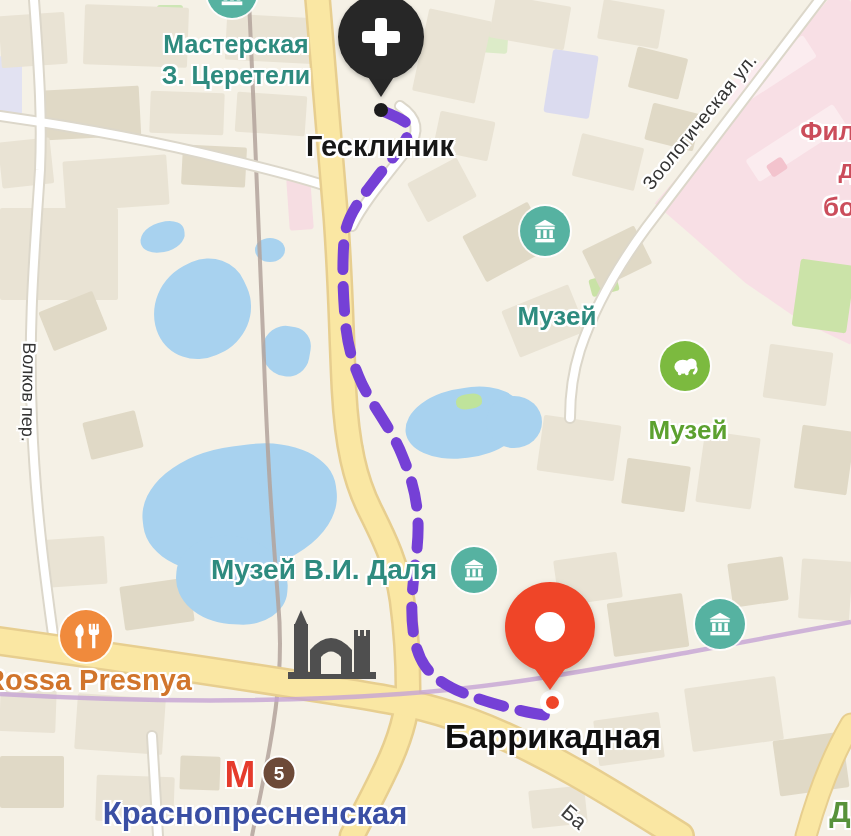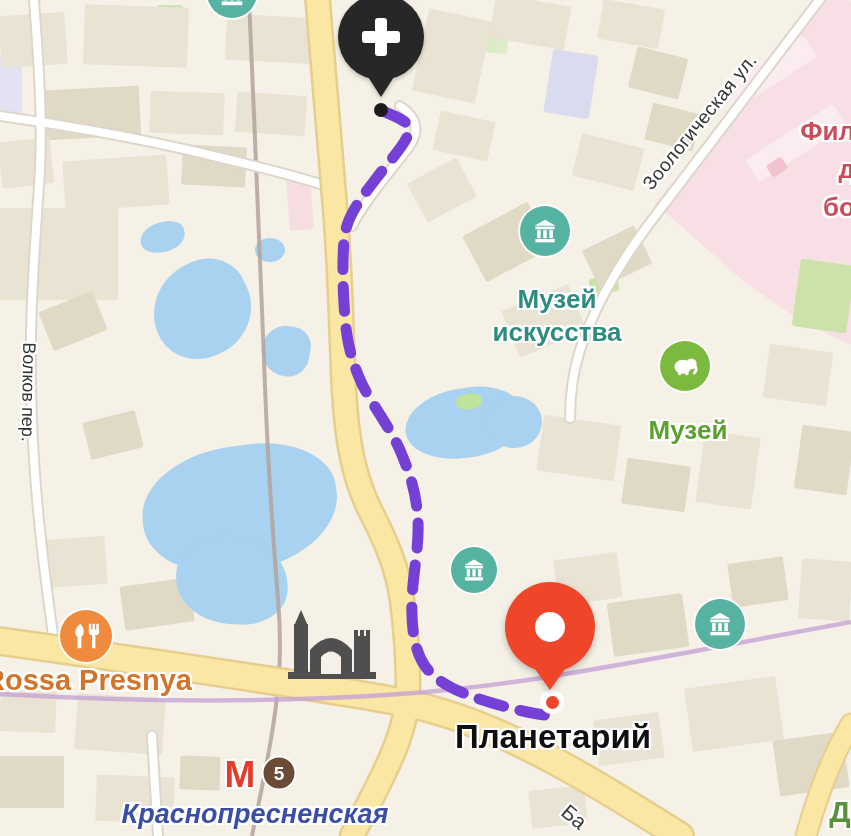--- a/index.html
+++ b/index.html
@@ -24,21 +24,21 @@
   
   .teal{color:var(--teal,#2E8B7F);font-weight:700;text-align:center;}
   .lbl-workshop{font-size:25px;line-height:31px;}
   .lbl-artcenter{font-size:26px;line-height:33px;}
   .lbl-dal{font-size:28px;}
   .lbl-planetarium{font-size:28px;}
   .lbl-newterr{color:var(--zoo-green,#5CA12F);font-weight:700;font-size:26px;line-height:33px;text-align:center;}
   .lbl-gesclinic{font-size:29px;font-weight:600;color:#171717;}
   .lbl-barrikadnaya{font-size:33px;font-weight:700;color:#0F0F0F;}
   .lbl-rossa{font-size:29px;font-weight:700;color:var(--orange-text,#D1752C);}
-  .lbl-krasno{font-size:27px;font-weight:700;color:var(--metro-navy,#3A4FA4);font-style:italic;}
+  .lbl-krasno{font-size:31px;font-weight:700;color:var(--metro-navy,#3A4FA4);}
   .lbl-street{color:#333;font-weight:500;}
   .lbl-zoolog{font-size:19px;transform:translate(-50%,-50%) rotate(-51deg);letter-spacing:.4px;}
   .lbl-volkov{font-size:18px;transform:translate(-50%,-50%) rotate(91deg);}
   .lbl-ba{font-size:21px;transform:translate(-50%,-50%) rotate(40deg);color:#3D3D3D;}
   .lbl-hospital{color:var(--hospital-red,#CB4D5B);font-weight:700;font-size:26px;line-height:38px;text-align:right;}
   .lbl-green-d{font-size:30px;font-weight:700;color:#58923B;}
   
   .poi{border-radius:50%;display:flex;align-items:center;justify-content:center;
        box-shadow:0 0 0 2px rgba(255,255,255,.85);}
   .poi svg{display:block;}
@@ -247,47 +247,50 @@
       <path d="M19 9 h11 v3 q0 3 -4 3 l0 14 l-3.5 0 l0-14 q-3.5 0 -3.5 -3 z"></path>
     </svg>
   </div>
 
   <div class="lbl halo metro-m ctr" style="left:240px;top:775px;">М</div>
   <div class="abs metro-badge ctr" style="left:279px;top:773px;z-index:8;">
       <span>5</span>
     </div>
 
   <div class="lbl teal lbl-workshop halo ctr" style="left:236px;top:60px;">
-  </div>
-
+    <div>Мастерская</div>
+    <div>З. Церетели</div>
+  </div>
+
+  <div class="lbl lbl-gesclinic halo ctr" style="left:380px;top:146px;">Гесклиник</div>
 
   <div class="lbl lbl-street lbl-zoolog halo" style="left:700px;top:122px;">Зоологическая ул.</div>
 
   <div class="lbl lbl-hospital halo" style="right:-4px;top:112px;">
     <div>Фил</div>
     <div>д</div>
     <div>бо</div>
   </div>
 
   <div class="lbl teal lbl-artcenter halo ctr" style="left:557px;top:316px;">
     <div>Музей</div>
-    <div>искусства</div>
   </div>
 
   <div class="lbl lbl-newterr halo ctr" style="left:688px;top:430px;">
     <div>Музей</div>
   </div>
 
   <div class="lbl lbl-street lbl-volkov halo" style="left:28px;top:392px;">Волков пер.</div>
 
+  <div class="lbl teal lbl-dal halo ctr" style="left:324px;top:570px;">Музей В.И. Даля</div>
 
   <div class="lbl lbl-rossa halo ctr" style="left:88px;top:680px;">Rossa Presnya</div>
 
 
-  <div class="lbl lbl-barrikadnaya halo ctr" style="left:553px;top:737px;">Планетарий</div>
+  <div class="lbl lbl-barrikadnaya halo ctr" style="left:553px;top:737px;">Баррикадная</div>
 
   <div class="lbl lbl-krasno halo ctr" style="left:255px;top:814px;">Краснопресненская</div>
 
   <div class="lbl lbl-street lbl-ba halo" style="left:574px;top:817px;">Ба</div>
 
   <div class="lbl lbl-green-d halo ctr" style="left:840px;top:812px;">Д</div>
 
   <svg class="pin" style="left:333px;top:-9px;filter:drop-shadow(0 2px 2px rgba(0,0,0,.25));" width="96" height="112" viewBox="0 0 96 112">
     <polygon points="30,78 66,78 48,106" fill="var(--pin-black,#272727)"></polygon>
     <circle cx="48" cy="46" r="43" fill="var(--pin-black,#272727)"></circle>

